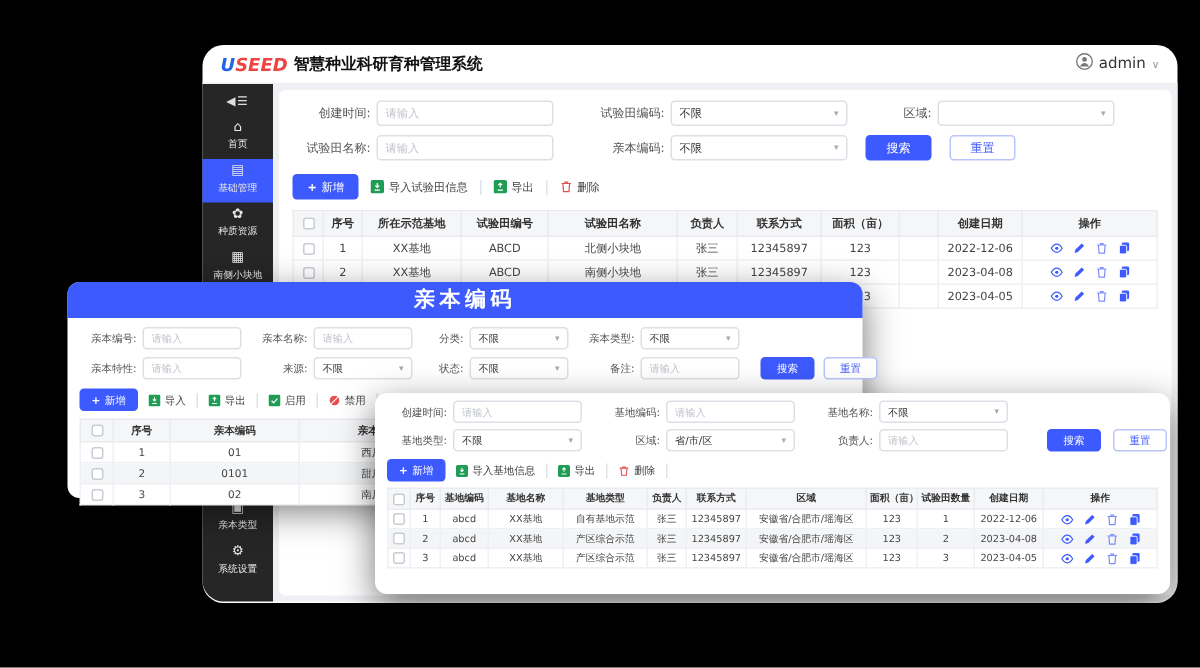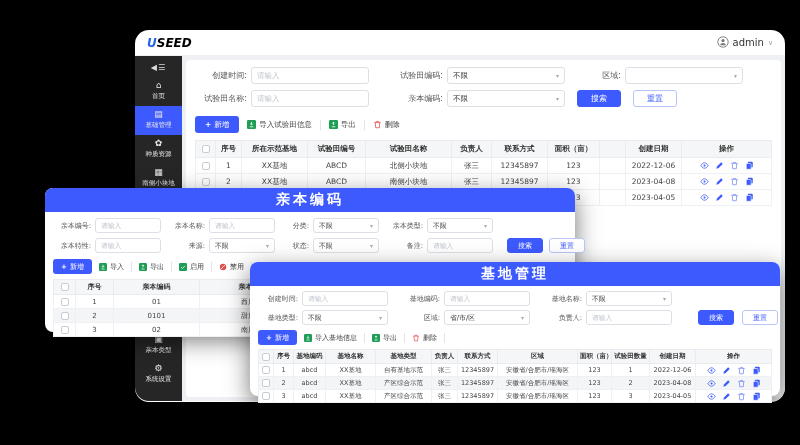--- a/index.html
+++ b/index.html
@@ -4,21 +4,21 @@
 <style>
   *{box-sizing:border-box;margin:0;padding:0}
   html,body{width:800px;height:445px}
   body{background:#000;font-family:"DejaVu Sans","Liberation Sans",sans-serif;position:relative;overflow:hidden}
   .window{position:absolute;background:#fff;box-shadow:0 8px 24px rgba(0,0,0,.55)}
   
   #win-main{left:135px;top:30px;width:650px;height:372px;border-radius:14px;z-index:1}
   .app-header{height:26px;display:flex;align-items:center;padding:0 12px;border-bottom:1px solid #f0f0f0}
   .logo{font-style:italic;font-weight:bold;font-size:12px;letter-spacing:0}
   .logo .u{color:#2563eb;font-style:italic}
-  .logo .seed{color:#000000;}
+  .logo .seed{color:#ef4444;}
   .app-title{font-weight:bold;font-size:10.5px;color:#111;margin-left:4px}
   .user{margin-left:auto;display:flex;align-items:center;gap:4px;font-size:10px;color:#333;cursor:pointer}
   .user .chev{color:#999;font-size:7px}
   .app-body{display:flex;height:calc(100% - 27px)}
   .sidebar{width:47px;background:#262626;border-bottom-left-radius:14px;display:flex;flex-direction:column;padding:4px 0 12px}
   .side-toggle{color:#ddd;font-size:8px;text-align:center;padding:3px 0 5px;letter-spacing:1px}
   .side-item{color:#e8e8e8;font-size:6.5px;text-align:center;padding:4px 0 5px;display:flex;flex-direction:column;gap:2px;align-items:center;cursor:pointer}
   .side-item .ic{font-size:9px;line-height:9px}
   .side-item.active{background:#3d5afe}
   .flex-sp{flex:1}
@@ -69,20 +69,21 @@
   #win-base th{height:14px}
   #win-base td{height:13px}
   .plus{font-weight:bold}
 </style>
 </head>
 <body>
 
 <div id="win-main" class="window">
   <div class="app-header">
     <span class="logo"><span class="u">U</span><span class="seed">SEED</span></span>
+    <span class="app-title">智慧种业科研育种管理系统</span>
     <div class="user">
       <span><svg width="12" height="12" viewBox="0 0 12 12">
             <circle cx="6" cy="6" r="5.2" fill="none" stroke="#777" stroke-width="0.9"></circle>
             <circle cx="6" cy="4.6" r="1.6" fill="#777"></circle>
             <path d="M3 9.3c.6-1.5 1.7-2.3 3-2.3s2.4.8 3 2.3" fill="#777"></path>
           </svg></span>
       <span>admin</span>
       <span class="chev">∨</span>
     </div>
   </div>
@@ -409,21 +410,20 @@
             <td>02</td>
             <td>南瓜X1</td>
             <td></td>
           </tr>
         </tbody>
       </table>
   </div>
 </div>
 
 <div id="win-base" class="window">
-  <div class="modal-title">基地管理</div>
   <div class="modal-body" style="padding-top:5px">
     <div class="m-frow" style="gap:12px;margin-bottom:4px">
       <div class="fg">
           <span class="m-flabel" style="width:40px">创建时间:</span>
           <input class="ipt m-ipt" style="width: 86px;" placeholder="请输入">
         </div>
       <div class="fg">
           <span class="m-flabel" style="width:40px">基地编码:</span>
           <input class="ipt m-ipt" style="width: 86px;" placeholder="请输入">
         </div>

